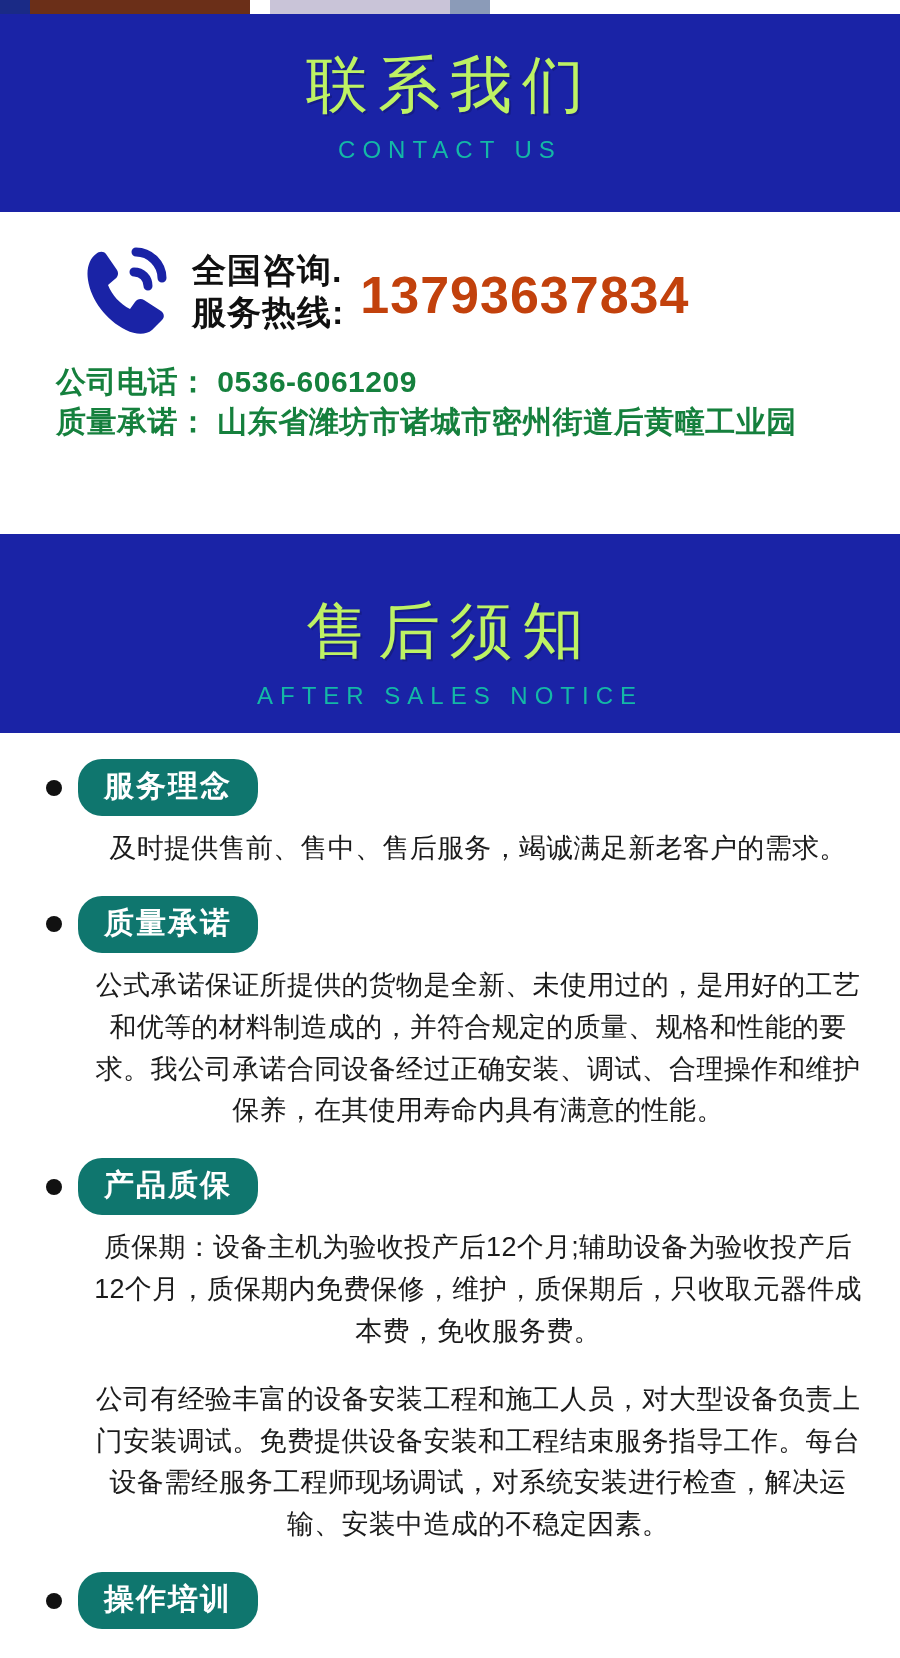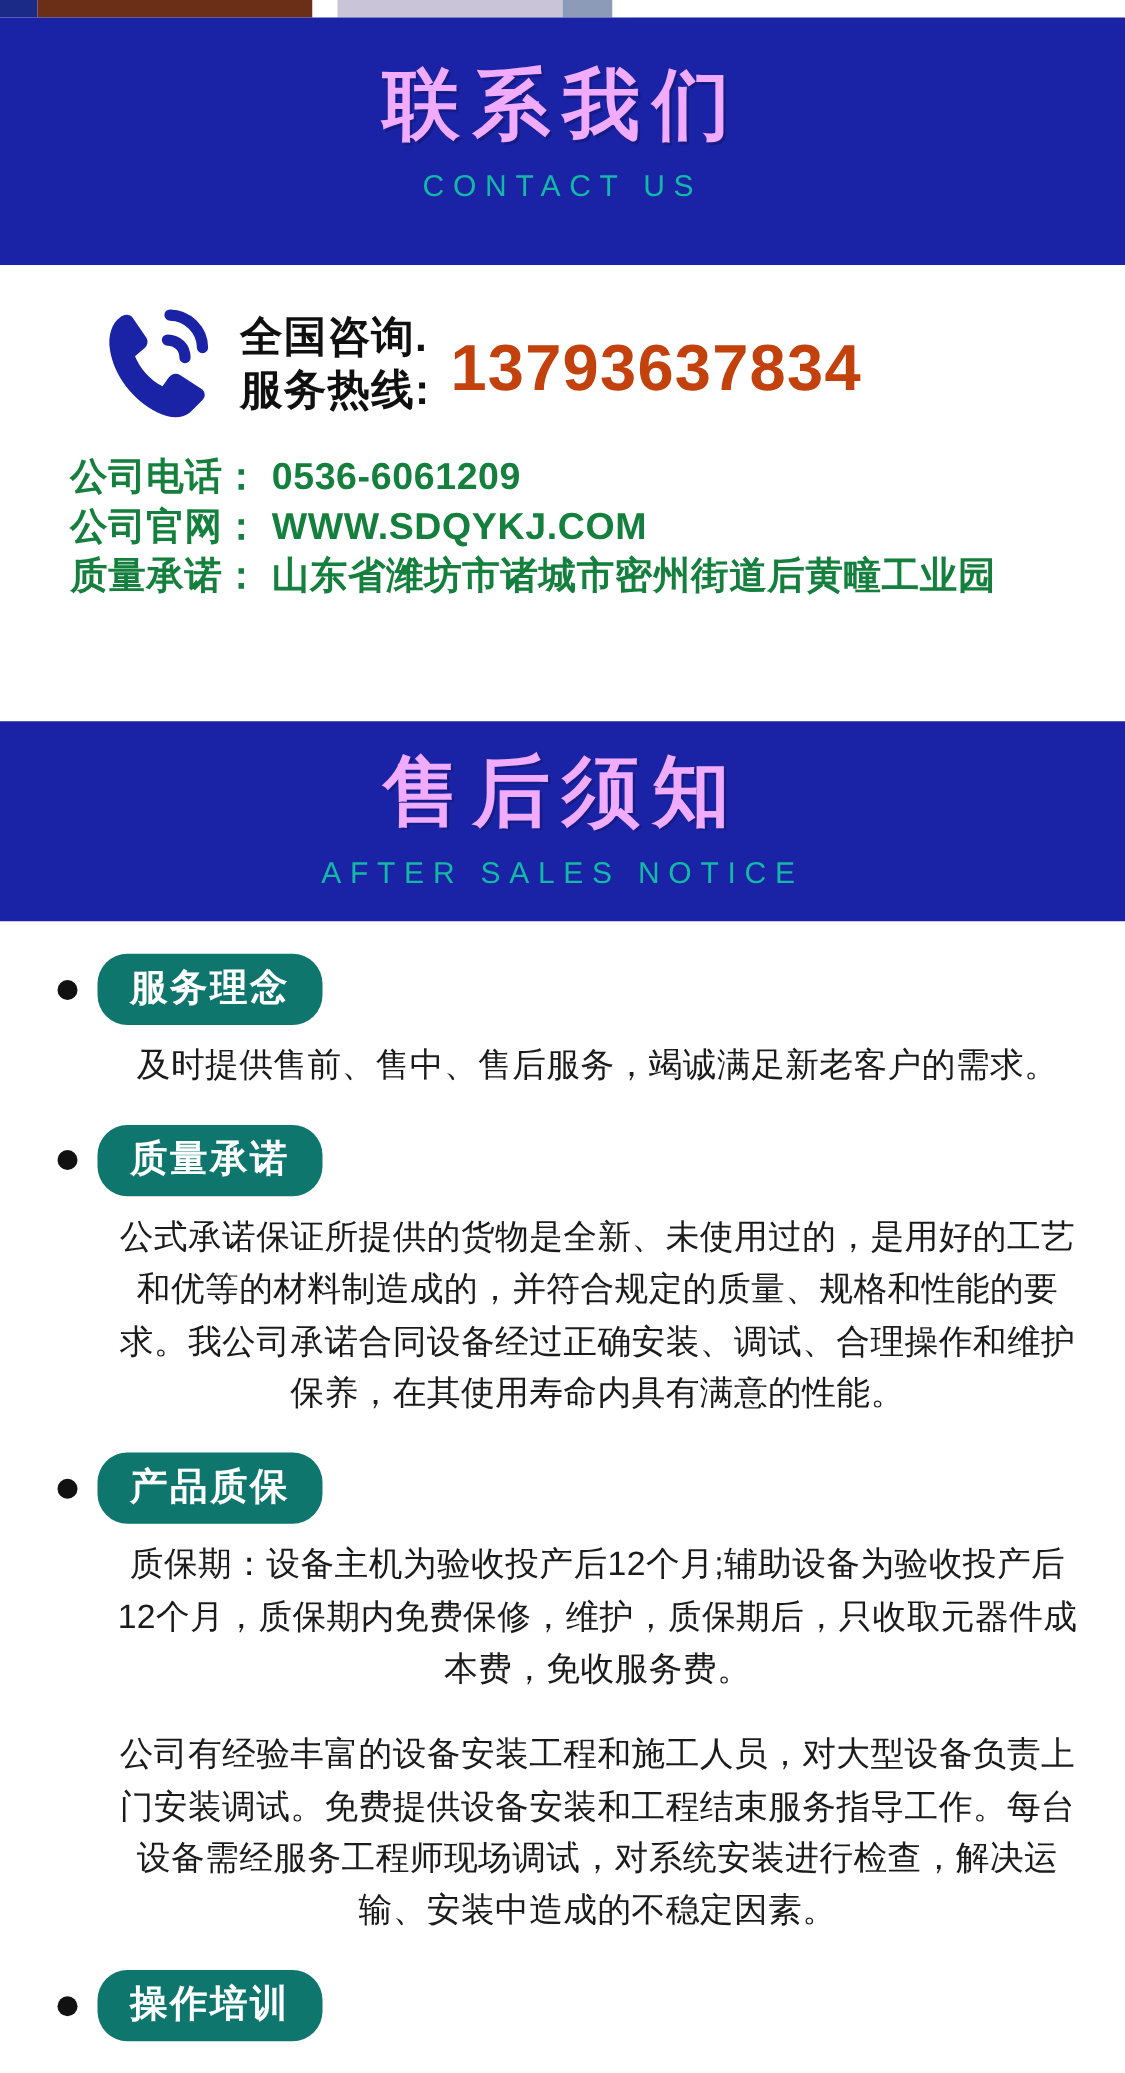--- a/index.html
+++ b/index.html
@@ -34,26 +34,26 @@
 
   
   .banner {
     background: #1a23a6;
     width: 100%;
     box-sizing: border-box;
     text-align: center;
     position: relative;
   }
   .banner-1 { height: 198px; padding-top: 34px; }
-  .banner-2 { height: 160px; padding-top: 20px; margin-top: 43px; }
+  .banner-2 { height: 199px; padding-top: 60px; }
 
   .banner-title {
-    color: #f0abfc;
+    color: #bef264;
     font-size: 62px;
-    font-weight: bold;
+    font-weight: normal;
     letter-spacing: 10px;
     line-height: 1.2;
     text-shadow: 2px 2px 0 rgba(0,0,0,0.18);
   }
   .banner-sub {
     color: #14b8a6;
     font-size: 24px;
     letter-spacing: 7px;
     margin-top: 14px;
   }
@@ -177,21 +177,20 @@
           <path d="M64 34 C72 34 78 40 78 48" stroke="#1a23a6" stroke-width="9" fill="none" stroke-linecap="round"></path>
         </svg>
       </div>
       <div class="hotline-label">全国咨询.
 服务热线:</div>
       <div class="hotline-number">13793637834</div>
     </div>
 
     <div class="info-lines">
       <div class="info-line">公司电话： 0536-6061209</div>
-      <div class="info-line">公司官网： WWW.SDQYKJ.COM</div>
       <div class="info-line">质量承诺： 山东省潍坊市诸城市密州街道后黄疃工业园</div>
     </div>
   </div>
 
   <div class="banner banner-2">
     <div class="banner-title">售后须知</div>
     <div class="banner-sub">AFTER SALES NOTICE</div>
   </div>
 
   <div class="notice">

